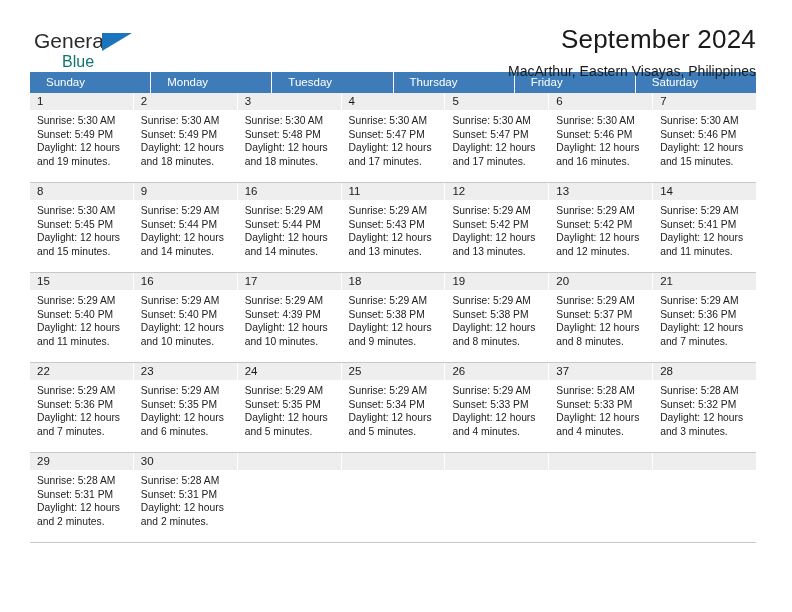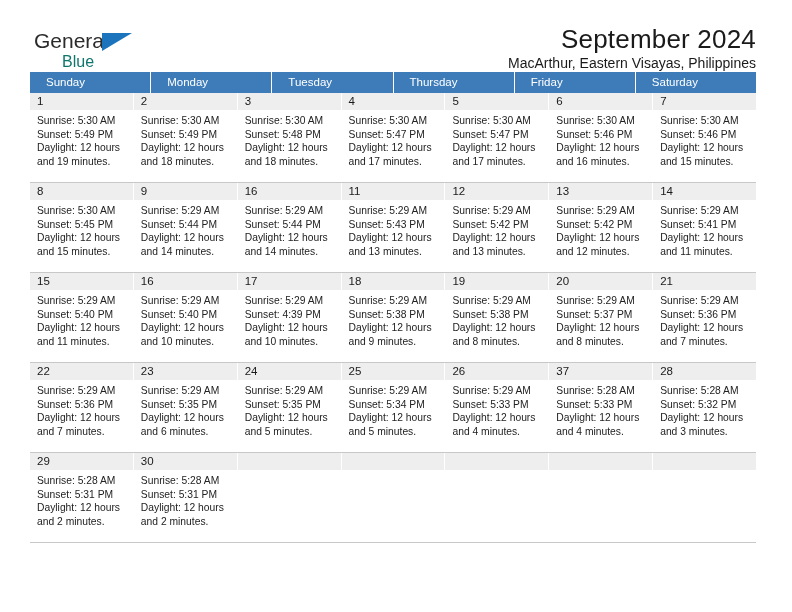--- a/index.html
+++ b/index.html
@@ -70,21 +70,21 @@
   .cal-title {
     font-size: 26px;
     font-weight: normal;
     color: #1a1a1a;
     line-height: 30px;
     letter-spacing: 0.2px;
   }
   .cal-subtitle {
     font-size: 14px;
     color: #1a1a1a;
-    margin-top: 1px;
+    margin-top: 9px;
     line-height: 16px;
     text-align: center;
   }
 
   
   .calendar {
     margin: 0 36px 0 30px;
     width: 726px;
   }
   .weekdays {

